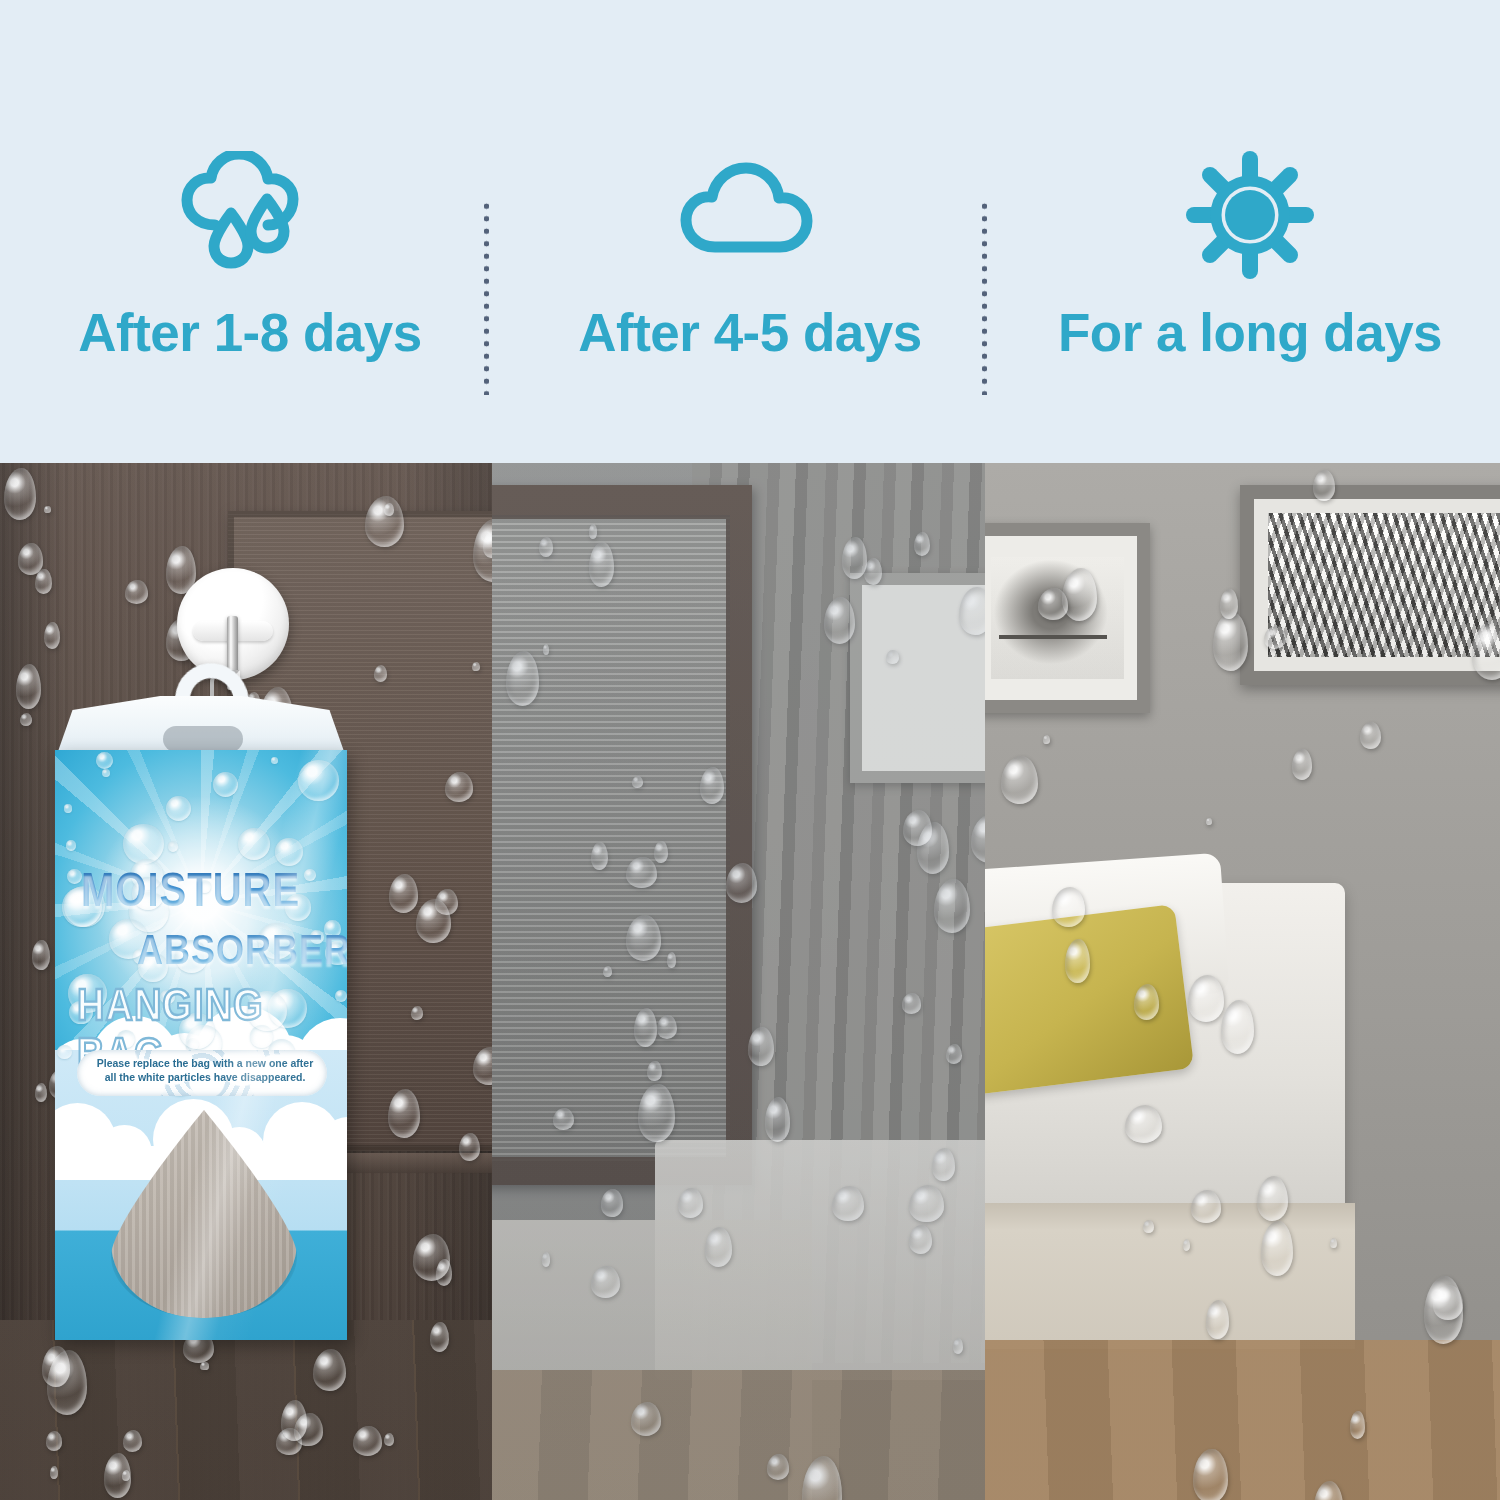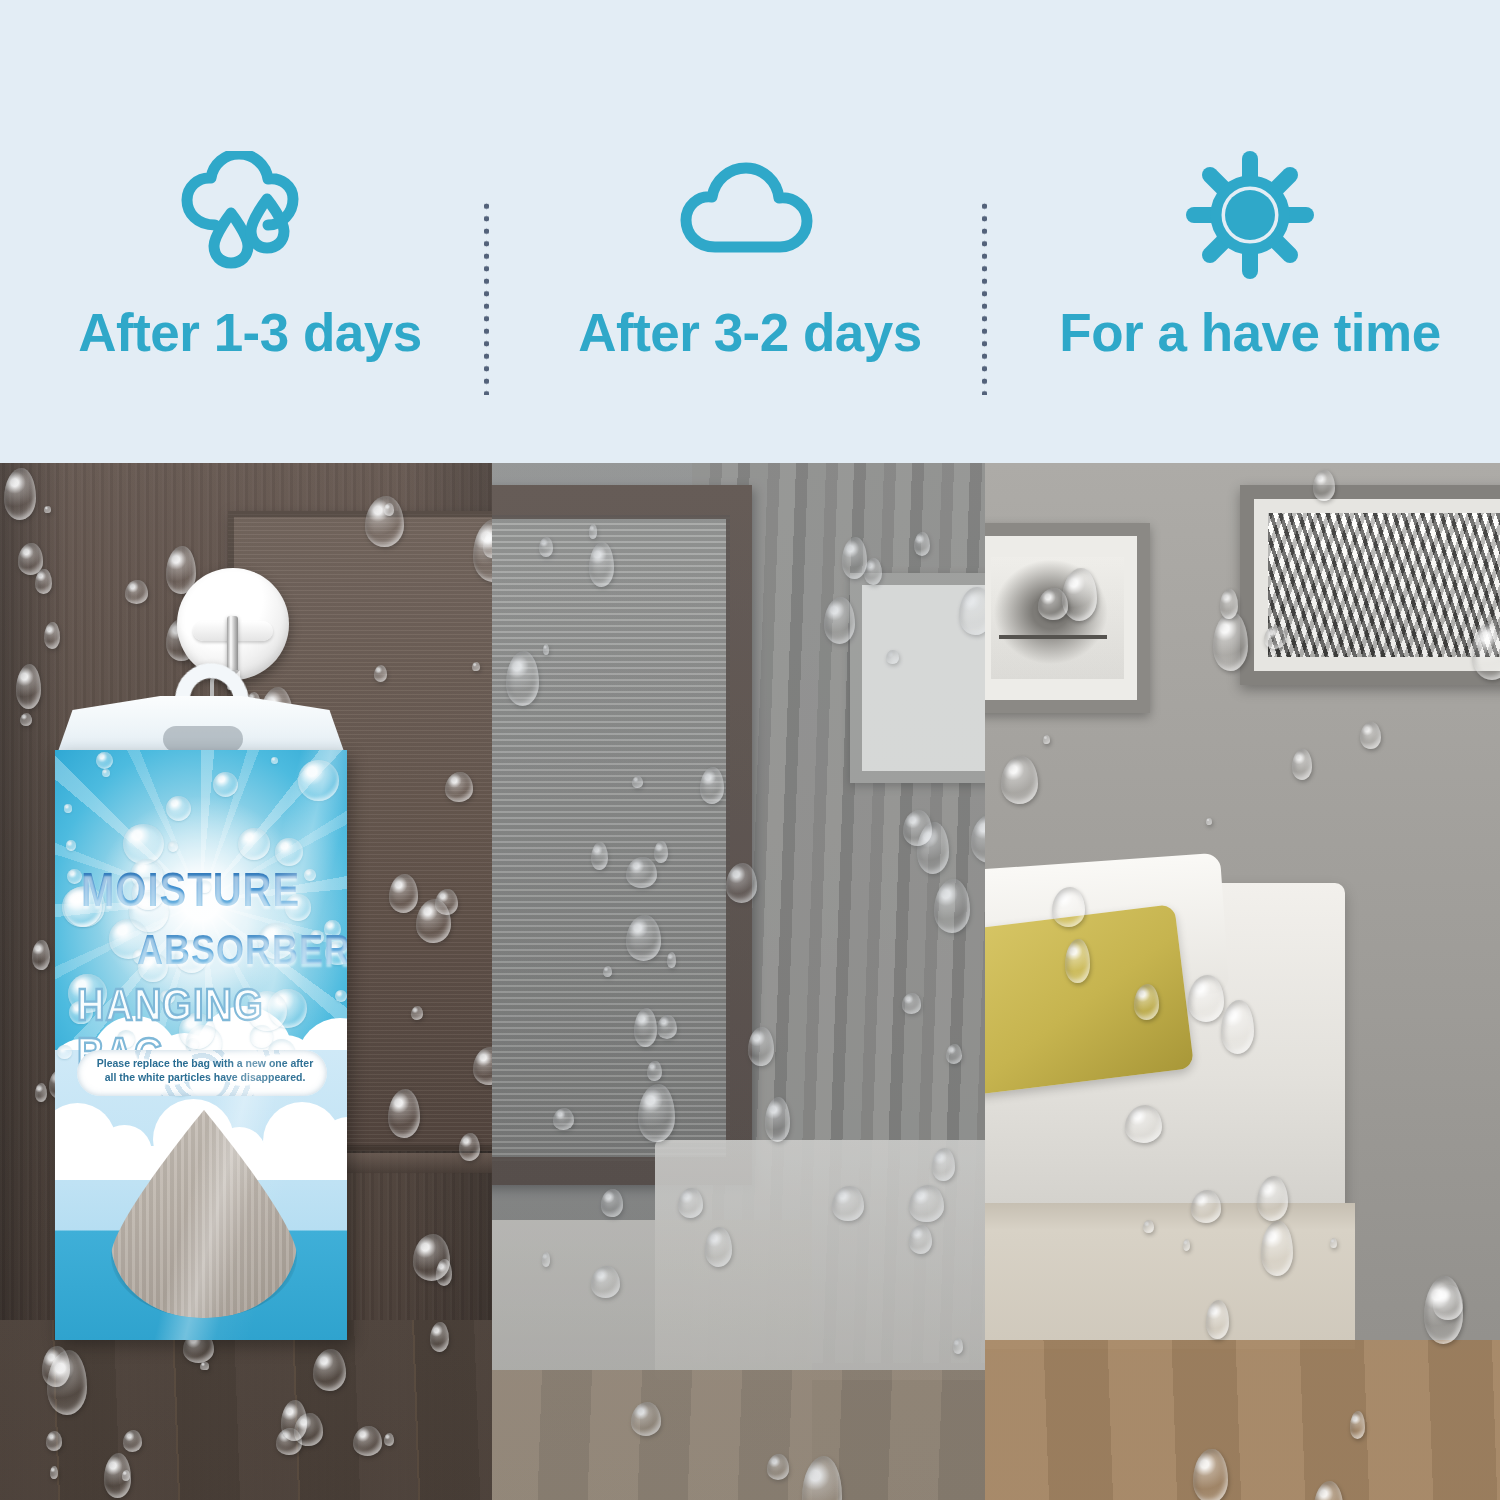--- a/index.html
+++ b/index.html
@@ -275,51 +275,51 @@
 
       <div class="col">
         <div class="icon-box">
           <svg width="150" height="128" viewBox="0 0 150 128" fill="none">
             <path d="M40 74 C22 74 12 62 12 49 C12 36 23 26 36 27 C38 13 50 3 64 3
                      C79 3 91 14 93 28 C106 26 118 35 118 48 C118 62 107 74 93 74" stroke="#2FA8C9" stroke-width="11" stroke-linecap="round" stroke-linejoin="round"></path>
             <path d="M56 62 C56 62 39 84 39 95 C39 105 46 112 56 112 C66 112 73 105 73 95 C73 84 56 62 56 62 Z" stroke="#2FA8C9" stroke-width="11" stroke-linejoin="round" fill="none"></path>
             <path d="M92 48 C92 48 76 69 76 80 C76 90 83 97 92 97 C102 97 109 90 109 80 C109 69 92 48 92 48 Z" stroke="#2FA8C9" stroke-width="11" stroke-linejoin="round" fill="none"></path>
           </svg>
         </div>
-        <div class="col-label">After 1-3 days</div>
+        <div class="col-label">After 1-8 days</div>
       </div>
 
       <div class="col">
         <div class="icon-box">
           <svg width="150" height="128" viewBox="0 0 150 128" fill="none">
             <path d="M40 96 C22 96 11 83 11 69 C11 55 23 44 37 46 C40 29 54 17 71 17
                      C88 17 102 30 104 47 C119 45 132 56 132 70 C132 84 120 96 105 96 Z" stroke="#2FA8C9" stroke-width="11" stroke-linecap="round" stroke-linejoin="round"></path>
           </svg>
         </div>
-        <div class="col-label">After 3-2 days</div>
+        <div class="col-label">After 4-5 days</div>
       </div>
 
       <div class="col">
         <div class="icon-box">
           <svg width="128" height="128" viewBox="0 0 128 128">
             <g stroke="#2FA8C9" stroke-width="16" stroke-linecap="round">
               <line x1="64" y1="8" x2="64" y2="26"></line>
               <line x1="64" y1="102" x2="64" y2="120"></line>
               <line x1="8" y1="64" x2="26" y2="64"></line>
               <line x1="102" y1="64" x2="120" y2="64"></line>
               <line x1="24" y1="24" x2="37" y2="37"></line>
               <line x1="91" y1="91" x2="104" y2="104"></line>
               <line x1="104" y1="24" x2="91" y2="37"></line>
               <line x1="37" y1="91" x2="24" y2="104"></line>
             </g>
             <circle cx="64" cy="64" r="34" fill="none" stroke="#2FA8C9" stroke-width="11"></circle>
             <circle cx="64" cy="64" r="25" fill="#2FA8C9"></circle>
           </svg>
         </div>
-        <div class="col-label">For a have time</div>
+        <div class="col-label">For a long days</div>
       </div>
     </div>
 
     <div class="divider d1"></div>
     <div class="divider d2"></div>
   </div>
 
   <div class="photos">
 
     <div class="panel p1">

